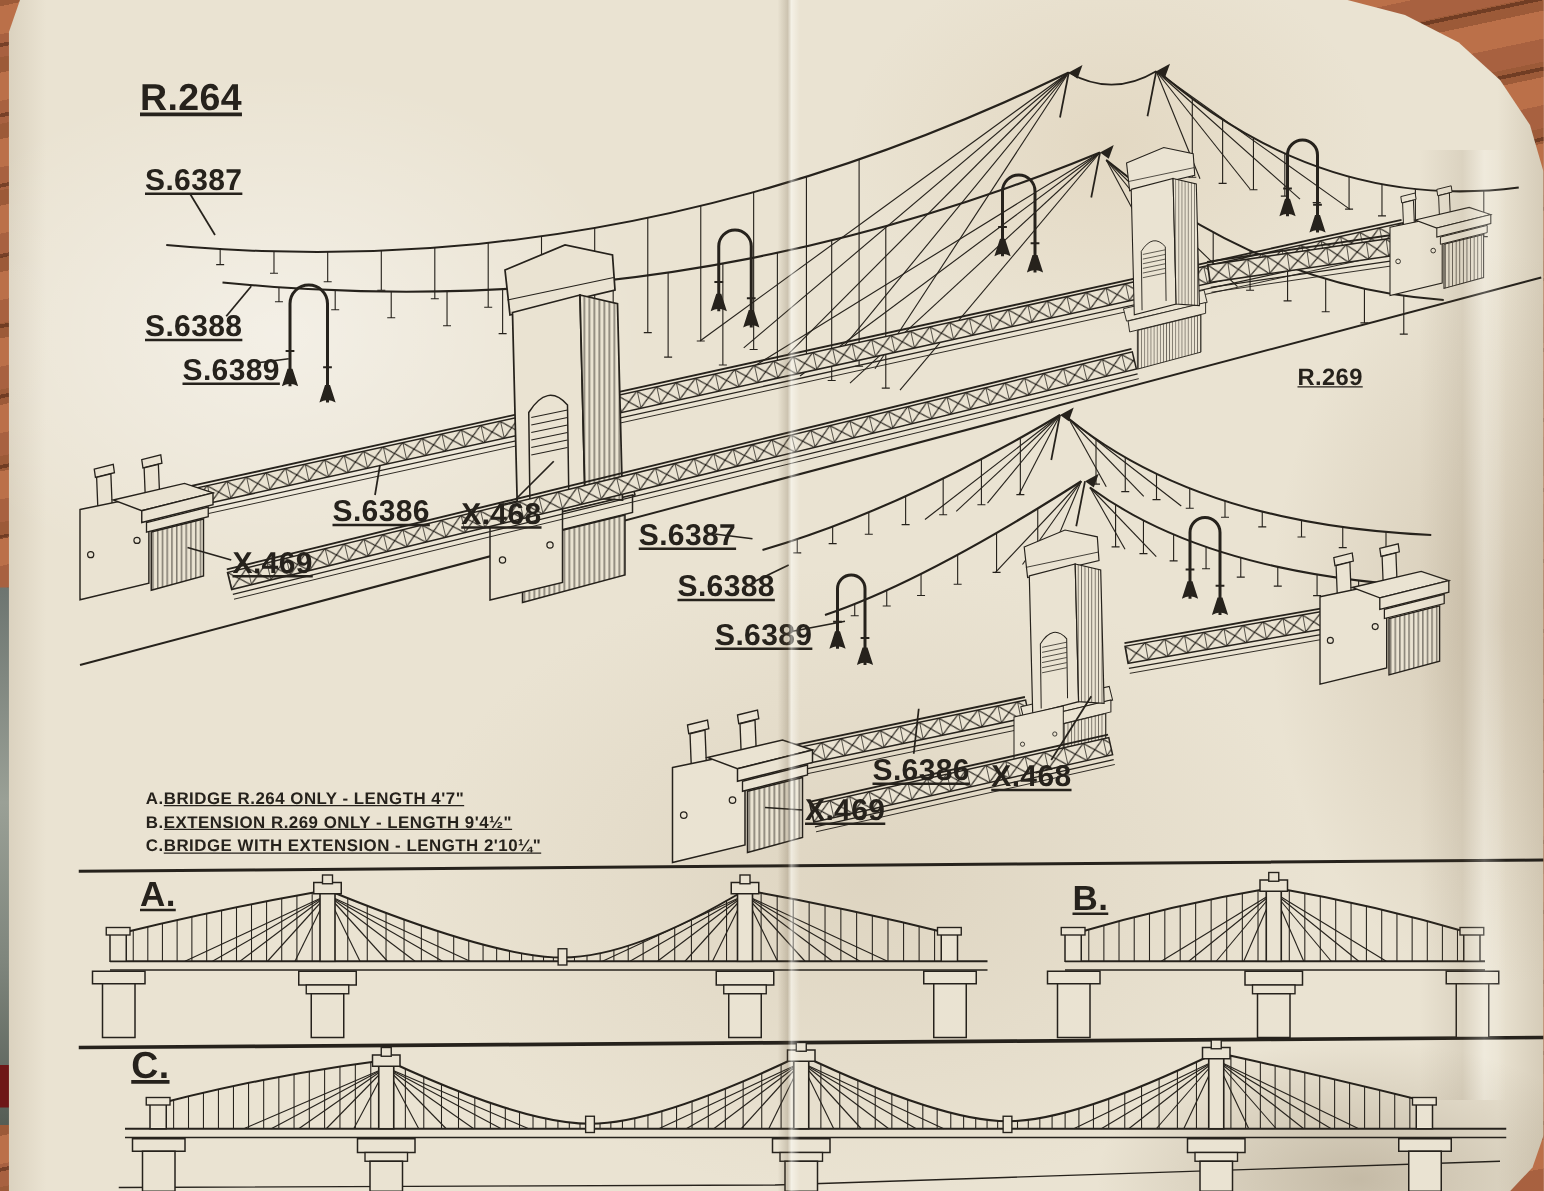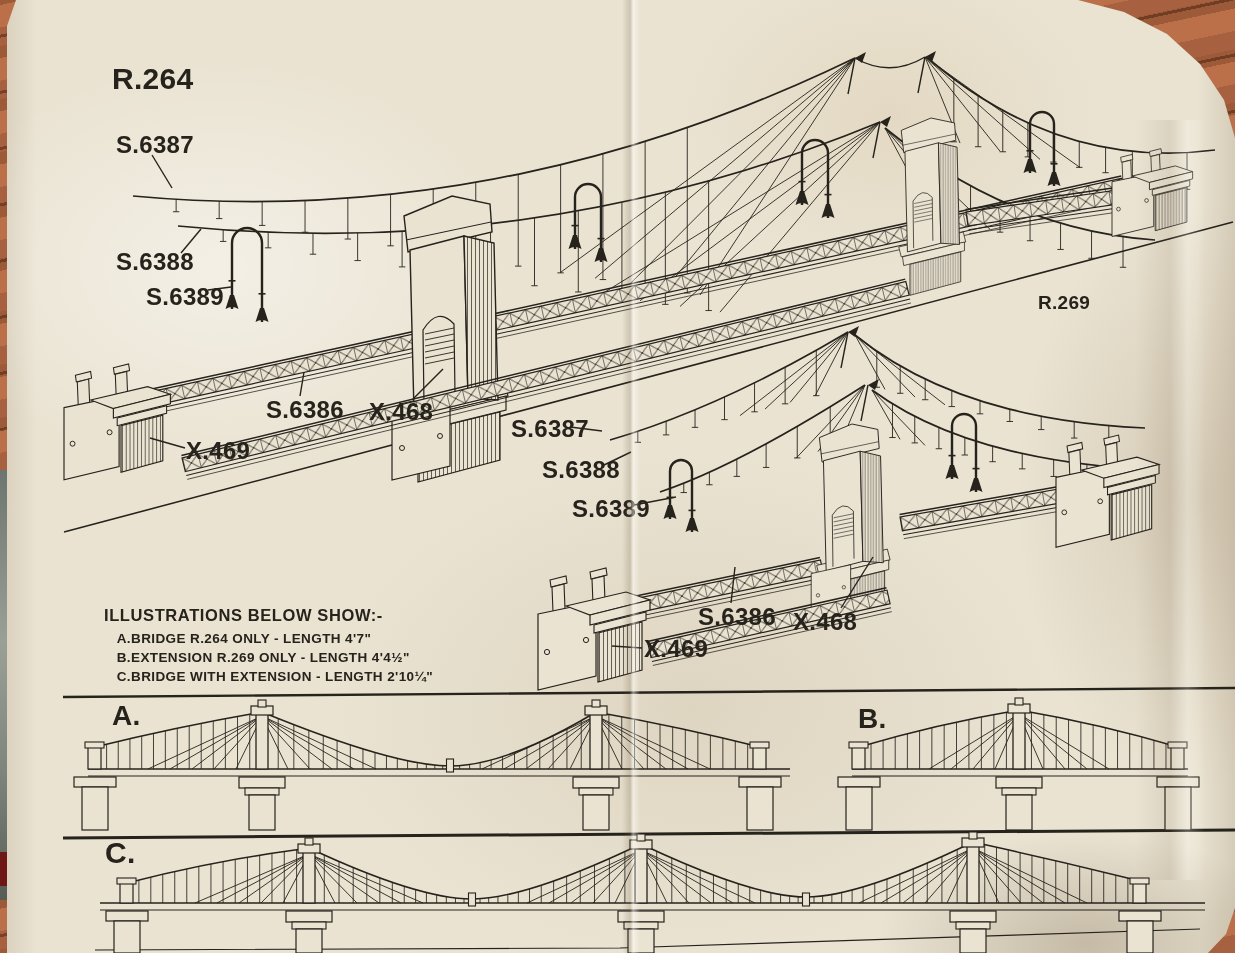--- a/index.html
+++ b/index.html
@@ -21,21 +21,21 @@
       radial-gradient(ellipse 260px 420px at 97% 52%, rgba(150,128,96,.25), rgba(150,128,96,0) 70%),
       radial-gradient(ellipse 300px 160px at 88% 99%, rgba(110,92,64,.3), rgba(110,92,64,0) 70%),
       linear-gradient(90deg, rgba(130,110,80,.18), rgba(130,110,80,0) 3%, rgba(130,110,80,0) 97%, rgba(130,110,80,.2)),
       #eae3d2;
     filter:drop-shadow(3px 4px 7px rgba(40,18,8,.55));}
   .fold{position:absolute;left:622px;top:0;width:18px;height:953px;pointer-events:none;
     background:linear-gradient(90deg, rgba(100,84,58,0), rgba(100,84,58,.22) 45%, rgba(255,255,250,.5) 62%, rgba(100,84,58,0));}
   .buckle{position:absolute;left:1135px;top:120px;width:70px;height:760px;pointer-events:none;
     background:linear-gradient(90deg, rgba(110,92,64,0), rgba(110,92,64,.12) 50%, rgba(255,255,250,.25) 75%, rgba(110,92,64,0));}
   svg{position:absolute;left:0;top:0;}
-  .lbl{position:absolute;color:#26221c;font-weight:700;letter-spacing:.3px;white-space:nowrap;}
+  .lbl{position:absolute;color:#26221c;font-weight:700;letter-spacing:.3px;white-space:nowrap;text-decoration:underline;}
   .fs30{font-size:30px}.fs28{font-size:28px}.fs25{font-size:19px}.fs20{font-size:24px}
   .heading{font-size:16.5px;letter-spacing:.6px;}
   .note{font-size:13.5px;letter-spacing:.4px;text-align:right;}
   .note .key{display:inline-block;width:27px;}
 </style>
 </head>
 <body>
 
 <div class="scene">
   <div class="edge-strip"></div>
@@ -686,26 +686,25 @@
     <div class="lbl fs20" style="left:186px;top:437px">X.469</div>
 
     <div class="lbl fs25" style="left:1038px;top:292px">R.269</div>
     <div class="lbl fs20" style="left:511px;top:415px">S.6387</div>
     <div class="lbl fs20" style="left:542px;top:456px">S.6388</div>
     <div class="lbl fs20" style="left:572px;top:495px">S.6389</div>
     <div class="lbl fs20" style="left:698px;top:603px">S.6386</div>
     <div class="lbl fs20" style="left:793px;top:608px">X.468</div>
     <div class="lbl fs20" style="left:644px;top:635px">X.469</div>
 
-    <div class="lbl heading" style="left:104px;top:606px">ILLUSTRATIONS BELOW SHOW:-</div>
     <div class="lbl note" style="left:104px;top:631px">
       <span class="key">A.</span><span>BRIDGE R.264 ONLY - LENGTH  4'7"</span>
     </div>
     <div class="lbl note" style="left:104px;top:650px">
-      <span class="key">B.</span><span>EXTENSION R.269 ONLY - LENGTH  4'4½"</span>
+      <span class="key">B.</span><span>EXTENSION R.269 ONLY - LENGTH  9'4½"</span>
     </div>
     <div class="lbl note" style="left:104px;top:669px">
       <span class="key">C.</span><span>BRIDGE WITH EXTENSION - LENGTH  2'10¼"</span>
     </div>
 
     <div class="lbl fs28" style="left:112px;top:700px">A.</div>
     <div class="lbl fs28" style="left:858px;top:703px">B.</div>
     <div class="lbl fs30" style="left:105px;top:836px">C.</div>
 
     <div class="fold"></div>

